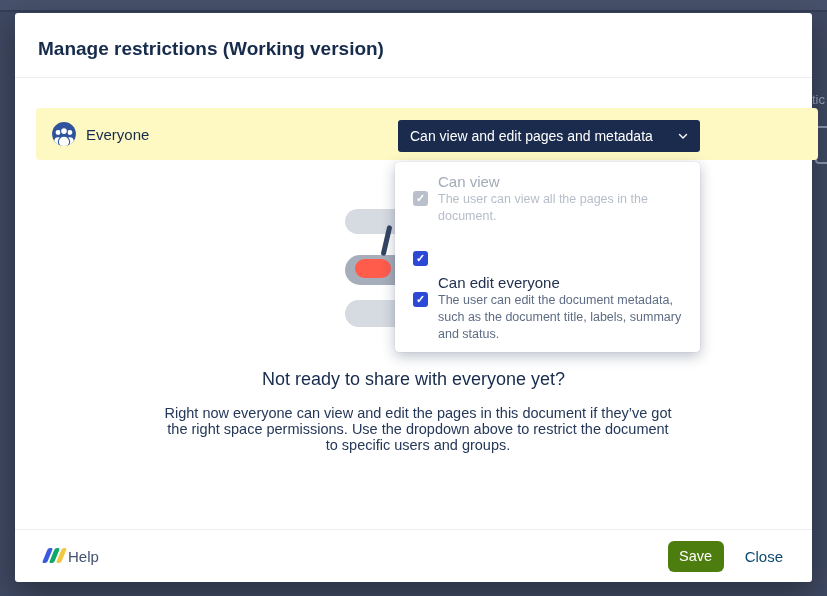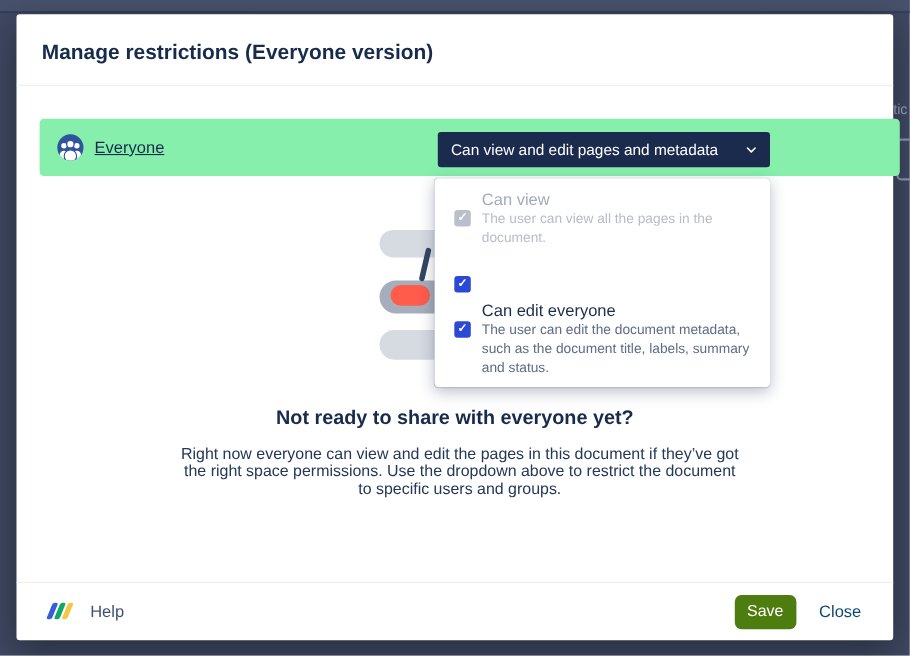--- a/index.html
+++ b/index.html
@@ -34,22 +34,22 @@
     position:absolute; left:23px; top:25px;
     font-size:19px; font-weight:bold; color:#172B4D;
   }
   .header-divider {
     position:absolute; left:0; top:64px; width:797px; height:1px;
     background:#EBEDF0;
   }
   
   .banner {
     position:absolute; left:21px; top:95px; width:782px; height:52px;
-    background:#86efac; border-radius:4px;
-    display:flex; align-items:center; z-index:2;text-decoration:underline;
+    background:#fef9c3; border-radius:4px;
+    display:flex; align-items:center; z-index:2;
   }
   .everyone-icon { margin-left:15px; width:26px; height:26px; flex:none; }
   .everyone-label { margin-left:9px; font-size:15px; color:#172B4D; }
   .perm-dropdown-btn {
     position:absolute; left:362px; top:12px; width:302px; height:32px;
     background:#1B2B4D; border:none; border-radius:3px;
     color:#FFFFFF; font-size:14px; font-family:"Liberation Sans", sans-serif;
     display:flex; align-items:center; padding:0 10px 0 12px;
     cursor:pointer; text-align:left;
   }
@@ -83,21 +83,21 @@
   }
   .option.disabled .checkbox { background:#B9C0CC; }
   .opt-text { width:252px; }
   .opt-title { font-size:15px; line-height:19px; color:#22304F; }
   .opt-desc { font-size:12.5px; line-height:17px; color:#5E6C84; }
   .option.disabled .opt-title { color:#A2ABB9; }
   .option.disabled .opt-desc { color:#B6BDC9; }
   
   .empty-heading {
     position:absolute; left:0; top:356px; width:797px;
-    text-align:center; font-size:18px; font-weight:bold; color:#172B4D;
+    text-align:center; font-size:18px; font-weight:normal; color:#172B4D;
   }
   .empty-body {
     position:absolute; left:148px; top:392px; width:510px;
     text-align:center; font-size:14.5px; line-height:16px; color:#253858;
   }
   
   .footer {
     position:absolute; left:0; bottom:0; width:797px; height:53px;
     border-top:1px solid #EBEDF0;
     display:flex; align-items:center;
@@ -106,41 +106,41 @@
     display:flex; align-items:center; margin-left:28px; cursor:pointer;
   }
   .help-logo { width:22px; height:18px; position:relative; flex:none; }
   .help-logo i {
     position:absolute; top:1px; width:5px; height:15px; border-radius:2px;
     transform:skewX(-22deg); display:block;
   }
   .slash-blue   { left:2px;  background:#3A5BDC; }
   .slash-green  { left:9px;  background:#0FA864; }
   .slash-yellow { left:16px; background:#F2C744; }
-  .help-label { margin-left:17px; font-size:15px; color:#42526E; }
+  .help-label { margin-left:3px; font-size:15px; color:#42526E; }
   .footer-right { margin-left:auto; display:flex; align-items:center; }
   .save-btn {
     width:56px; height:31px; background:#4d7c0f; color:#FFFFFF;
     border:none; border-radius:6px; font-size:14.5px; font-weight:500;
     font-family:"Liberation Sans", sans-serif; cursor:pointer;
   }
   .close-link {
     margin:0 29px 0 21px; font-size:15px; color:#0c4a6e; cursor:pointer;
   }
 </style>
 </head>
 <body>
 
 <div class="top-bar"></div>
 <div class="bg-fragment-text">tic</div>
 <div class="bg-fragment-box"></div>
 
 <div class="modal">
 
-  <div class="modal-title">Manage restrictions (Everyone version)</div>
+  <div class="modal-title">Manage restrictions (Working version)</div>
   <div class="header-divider"></div>
 
   <div class="illus">
     <div class="pill pill-1"></div>
     <div class="pill pill-2"></div>
     <div class="pill pill-red"></div>
     <div class="pill pill-3"></div>
     <div class="pencil-stroke"></div>
   </div>
 

